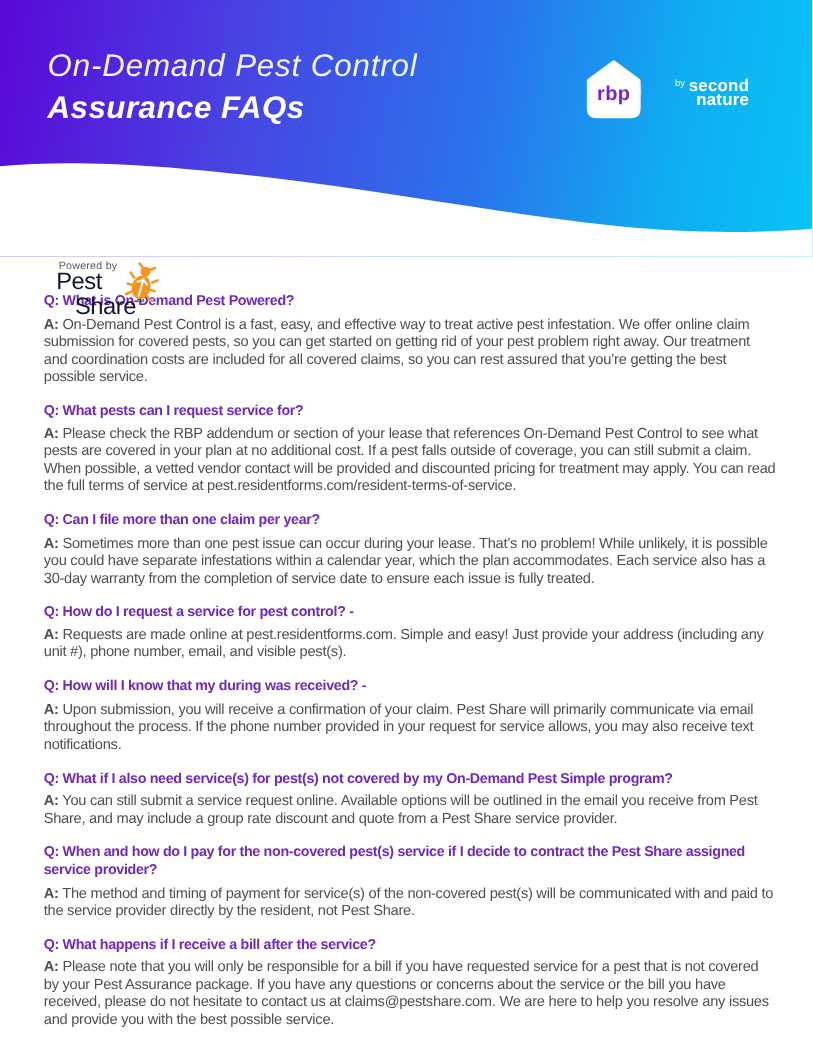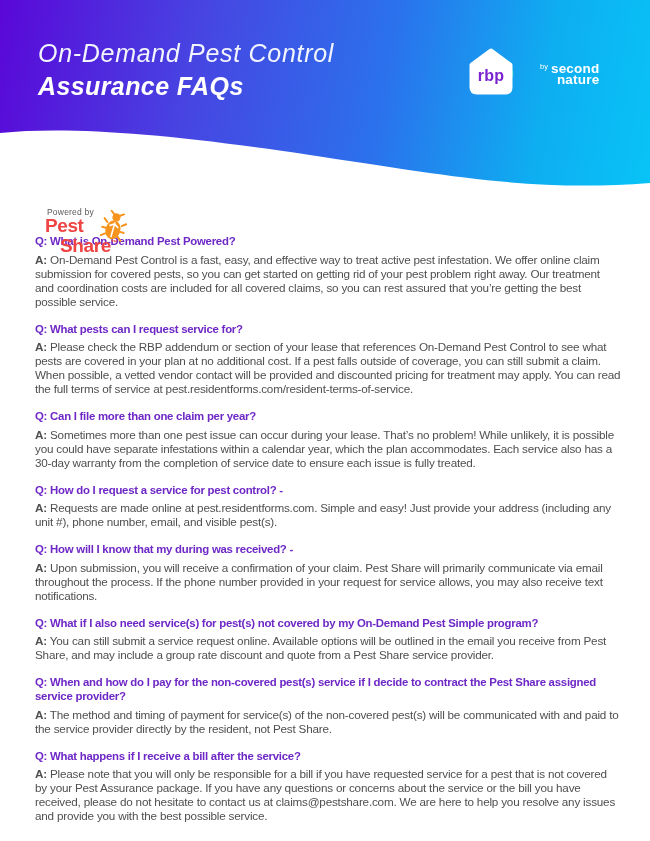--- a/index.html
+++ b/index.html
@@ -39,21 +39,21 @@
     color:#7a22cf;font-weight:700;font-size:16px;letter-spacing:0.3px;line-height:16px;
   }
   .sn{display:flex;gap:3px;color:#ffffff;}
   .sn-by{font-size:7.5px;margin-top:3px;font-weight:500;}
   .sn-lines{display:flex;flex-direction:column;align-items:flex-end;
     font-weight:700;font-size:13.5px;line-height:11.5px;letter-spacing:0.2px;margin-top:4px;justify-content:center;}
 
   
   .powered-by{position:absolute;left:45px;top:162px;z-index:3;margin-top:45px;}
   .pb-label{font-size:8.5px;color:#58595b;font-weight:500;letter-spacing:0.2px;margin-left:2px;}
-  .ps-line{font-size:19px;font-weight:700;color:#ef4444;line-height:17px;letter-spacing:-0.4px;}
+  .ps-line{font-size:19px;font-weight:400;color:#0f172a;line-height:17px;letter-spacing:-0.4px;}
   .ps-line2{margin-left:15px;}
   .ps-tm{font-size:7px;vertical-align:7px;letter-spacing:0;}
   .bug{position:absolute;left:56px;top:4px;width:26px;height:30px;transform:rotate(16deg);}
 
   
   .faqs{padding:29px 29px 0 35px;}
   .faq-item{margin:0 0 13px 0;}
   .faq-q{
     margin:0 0 4.5px 0;color:#6e28c6;font-weight:700;
     font-size:11.4px;letter-spacing:-0.25px;line-height:14px;

